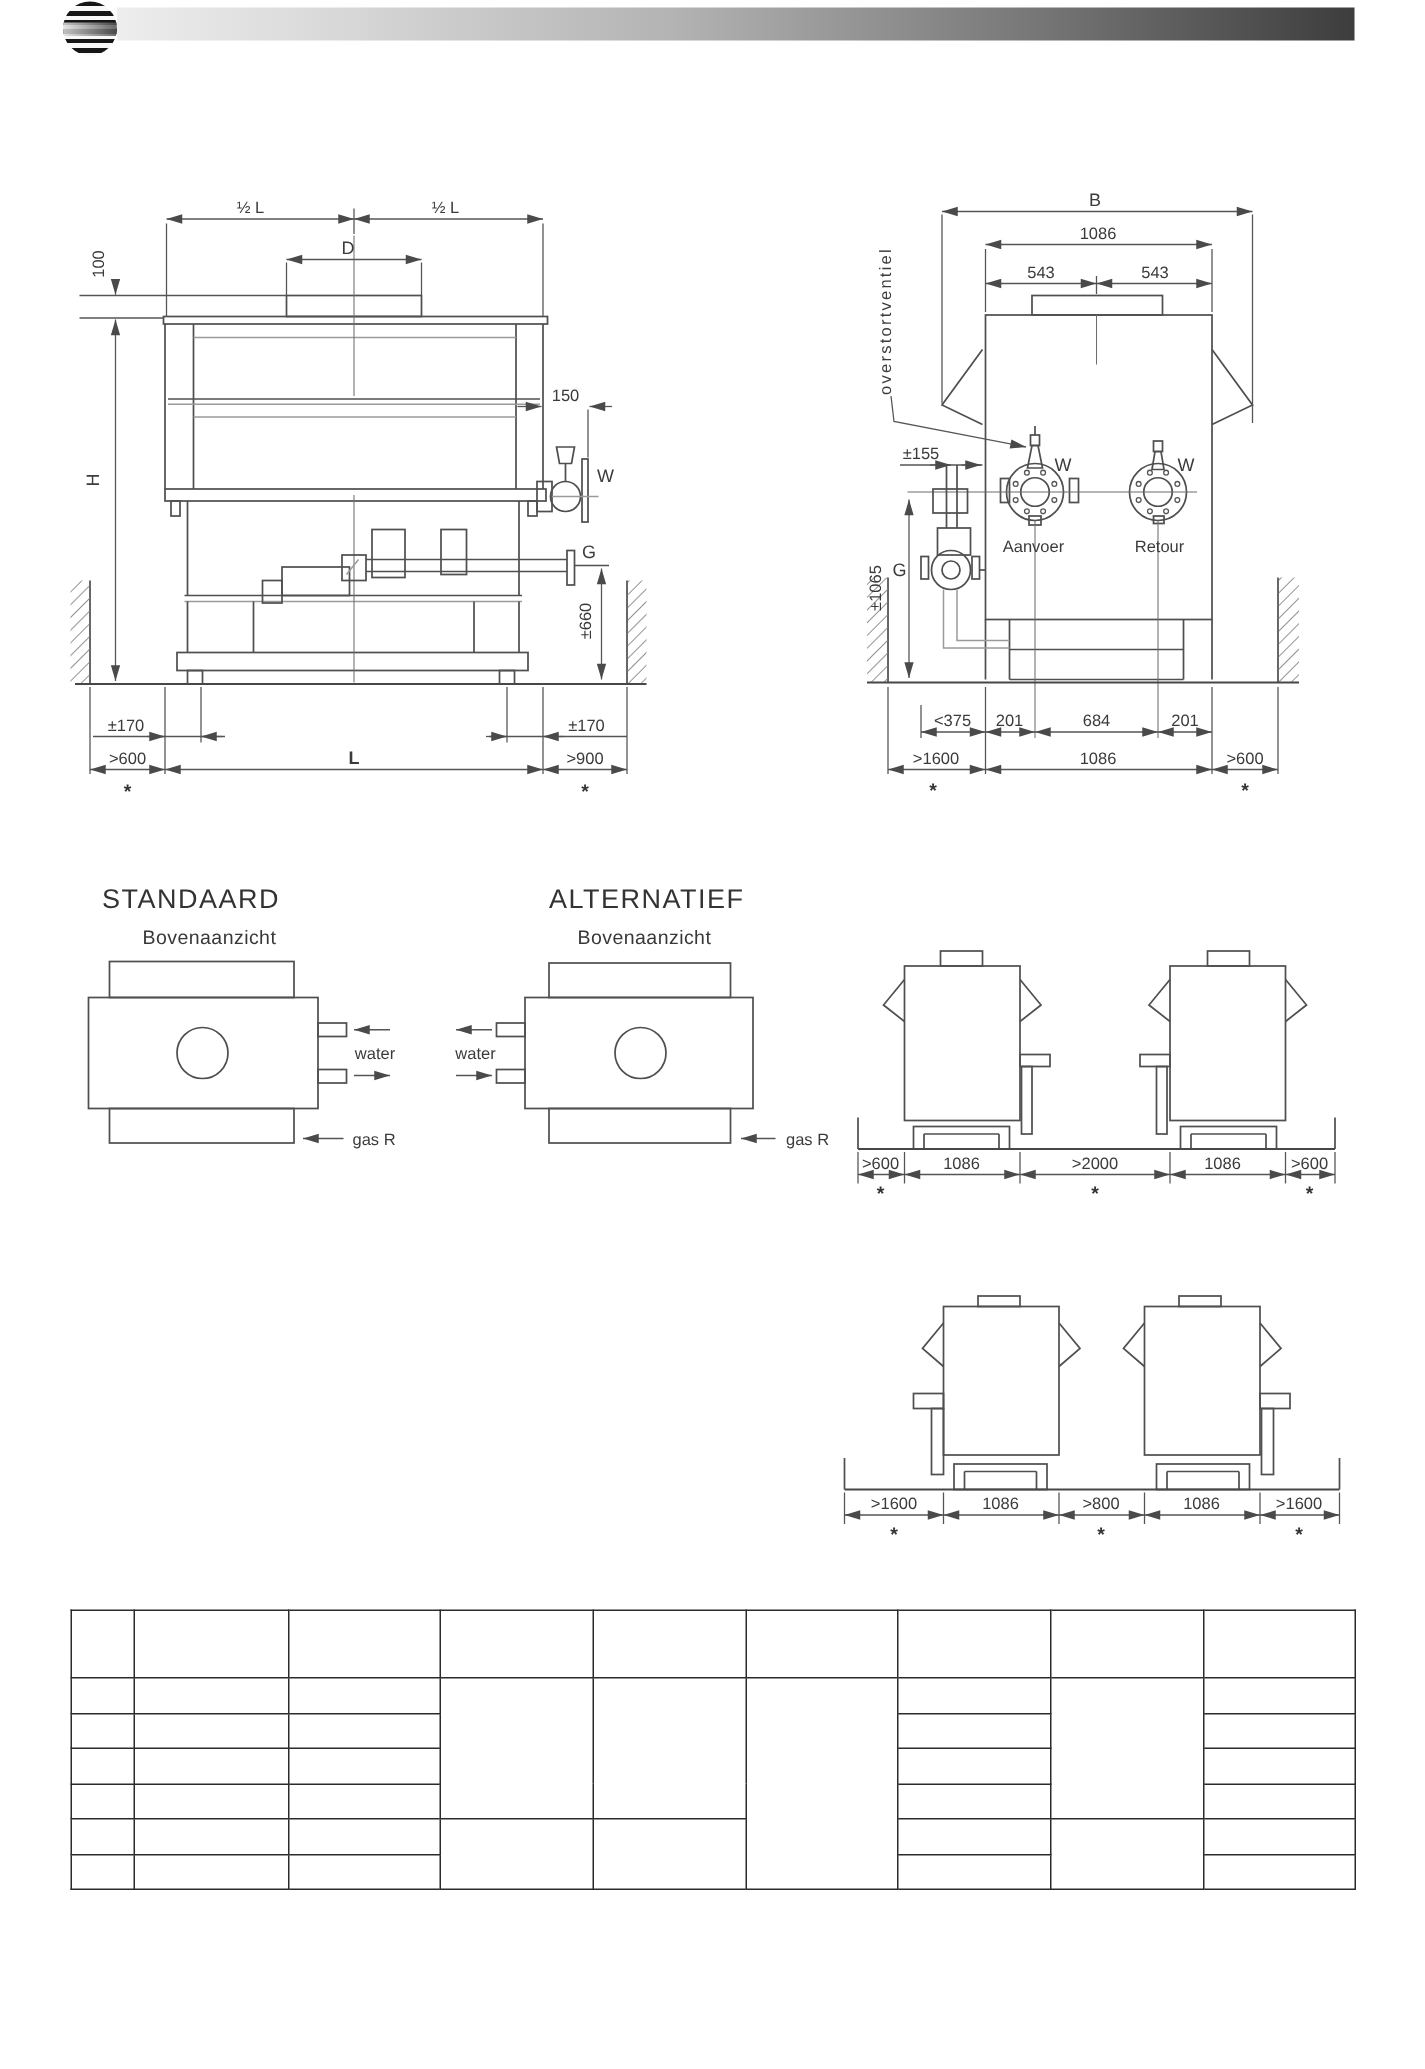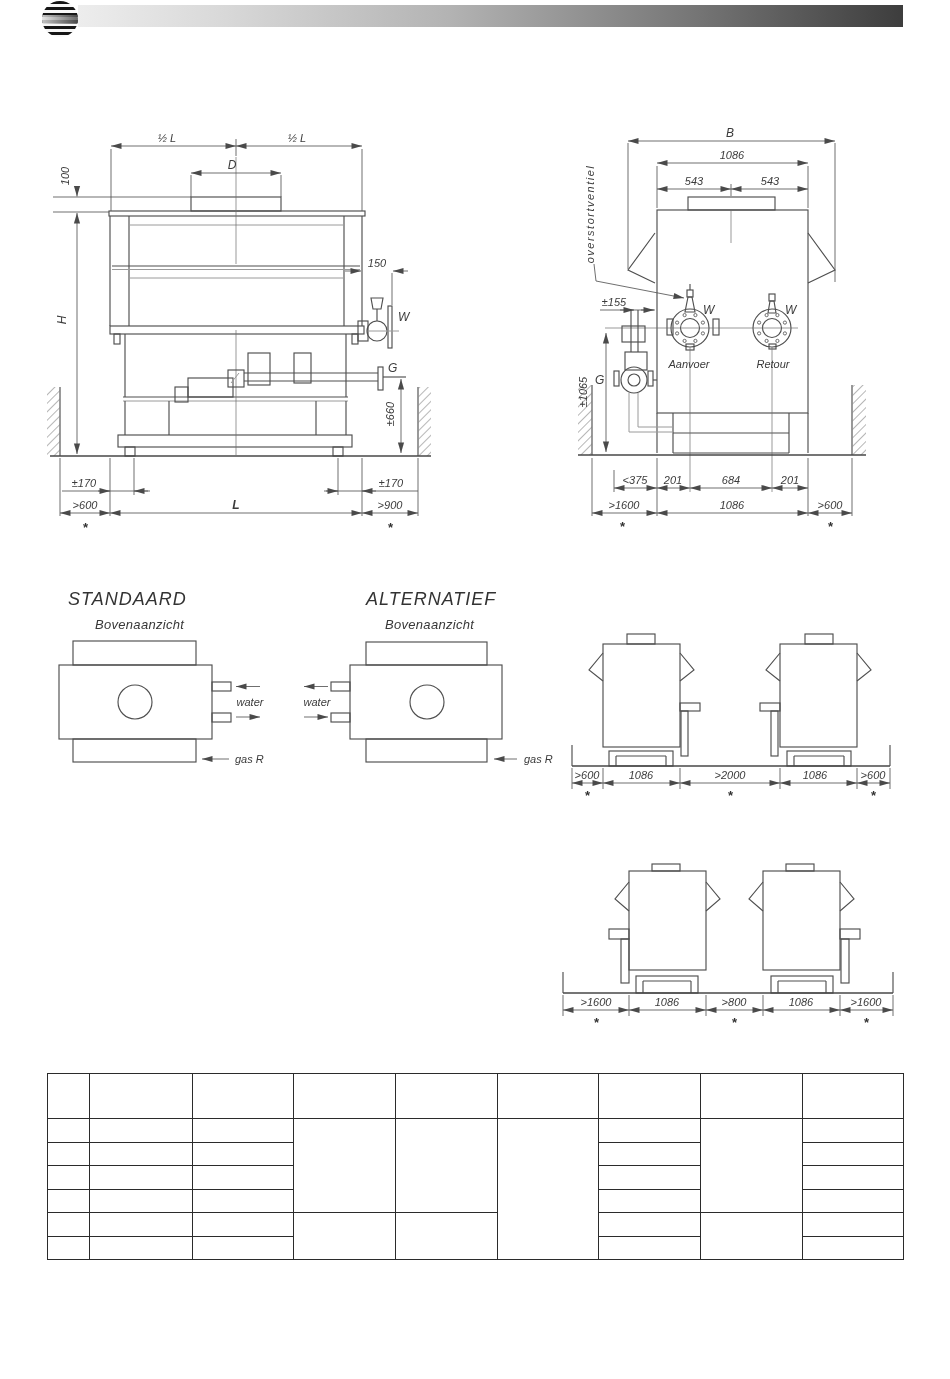--- a/index.html
+++ b/index.html
@@ -1,17 +1,17 @@
 <!DOCTYPE html>
 <html><head>
 <meta charset="utf-8">
 <style>
   html,body{margin:0;padding:0;background:#fff;}
   .page{position:relative;width:924px;height:1379px;background:#fff;overflow:hidden;
-        font-family:"Liberation Sans",sans-serif;font-style:italic;}
+        font-family:"Liberation Sans",sans-serif;}
   .header-bar{position:absolute;left:78px;top:5px;width:825px;height:22px;
 ;    background:linear-gradient(to right,#ededed 0%,#d8d8d8 18%,#b3b3b3 45%,#757575 75%,#3d3d3d 100%);}
   .logo{position:absolute;left:42px;top:1px;width:36px;height:36px;border-radius:50%;overflow:hidden;
         background:repeating-linear-gradient(to bottom,#161616 0 3.2px,#f8f8f8 3.2px 6.2px);}
   .logo-band{position:absolute;left:0;top:14px;width:36px;height:9px;
         background:linear-gradient(90deg,#e2e2e2,#4f4f4f);opacity:.85;}
   svg{position:absolute;left:0;top:0;}
   .ln{stroke:#4f4f4f;stroke-width:1.15;fill:none}
   .lnb{stroke:#474747;stroke-width:1.35;fill:none}
   .lg{stroke:#9a9a9a;stroke-width:1;fill:none}

